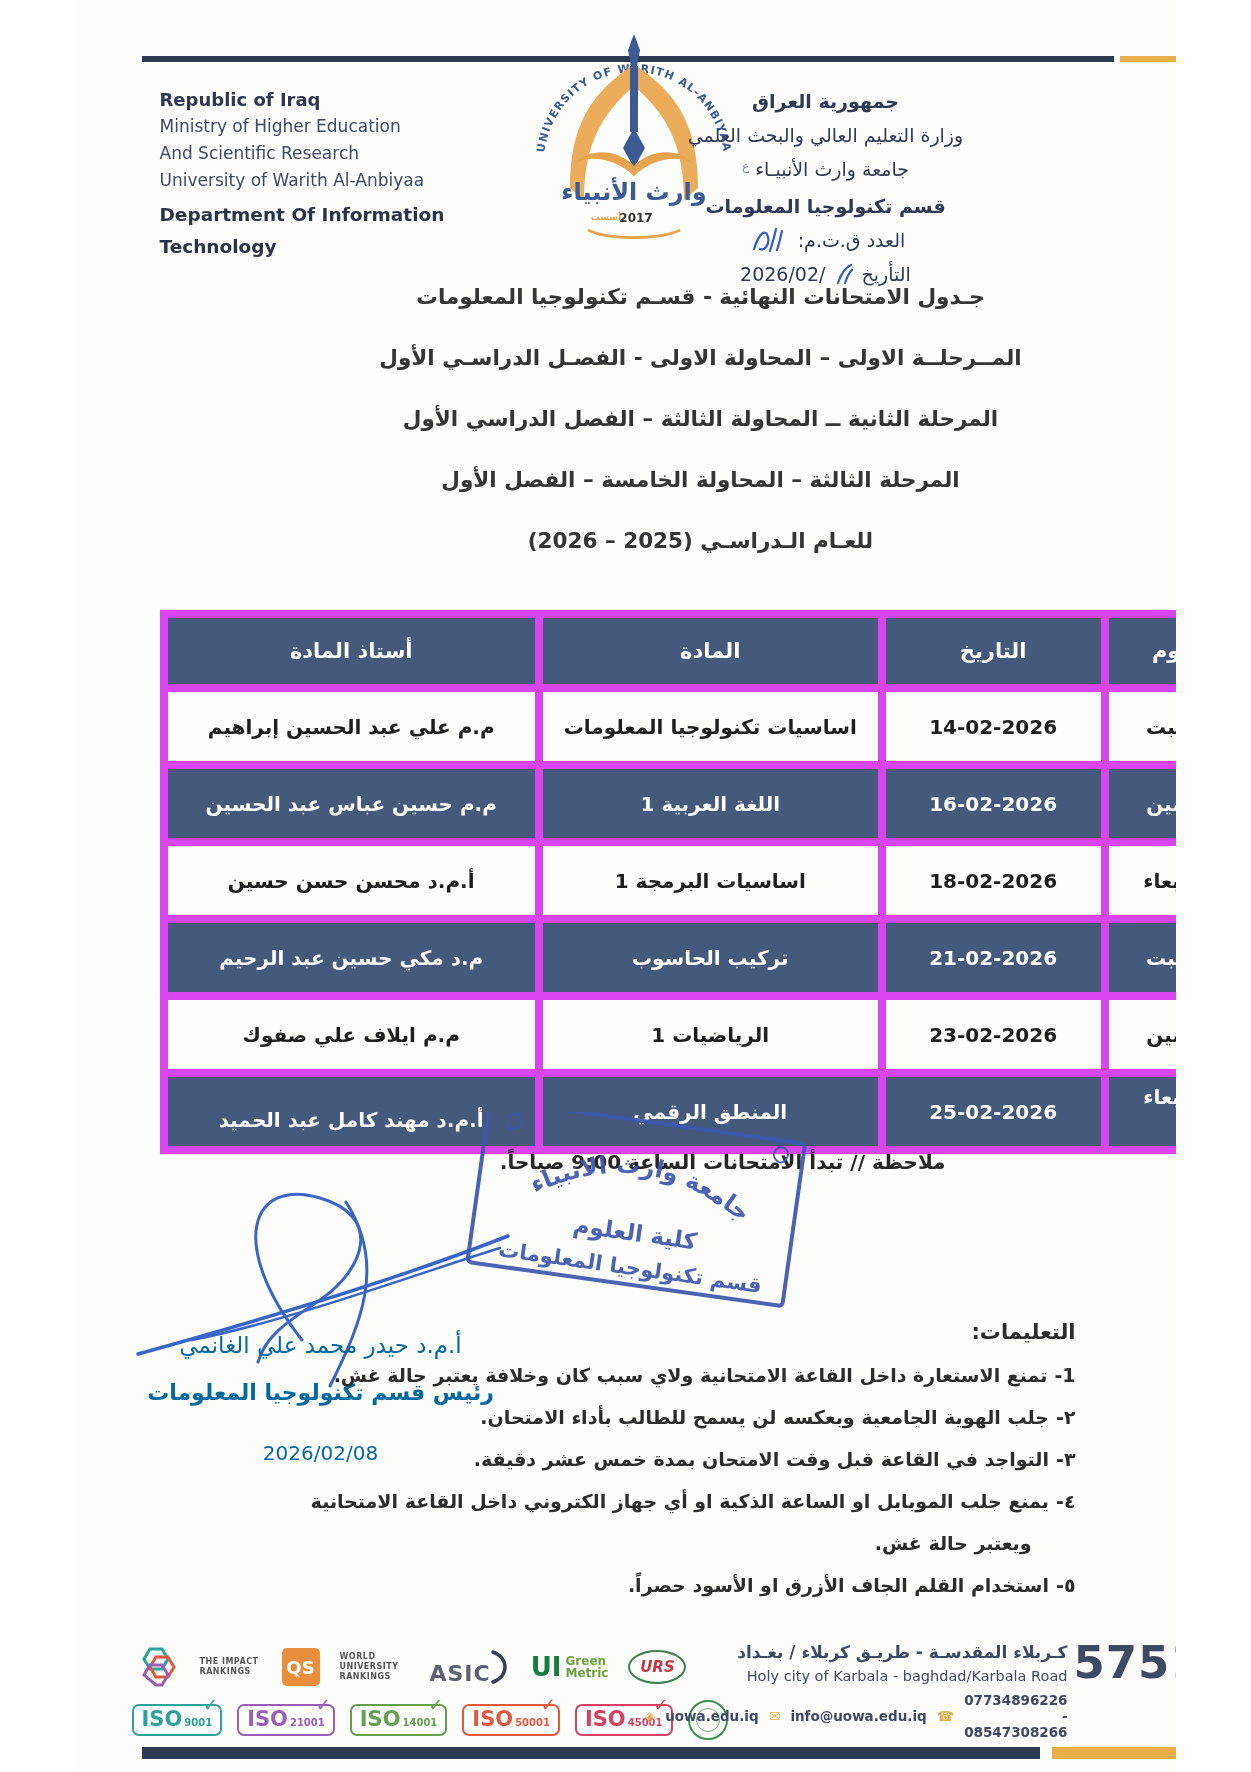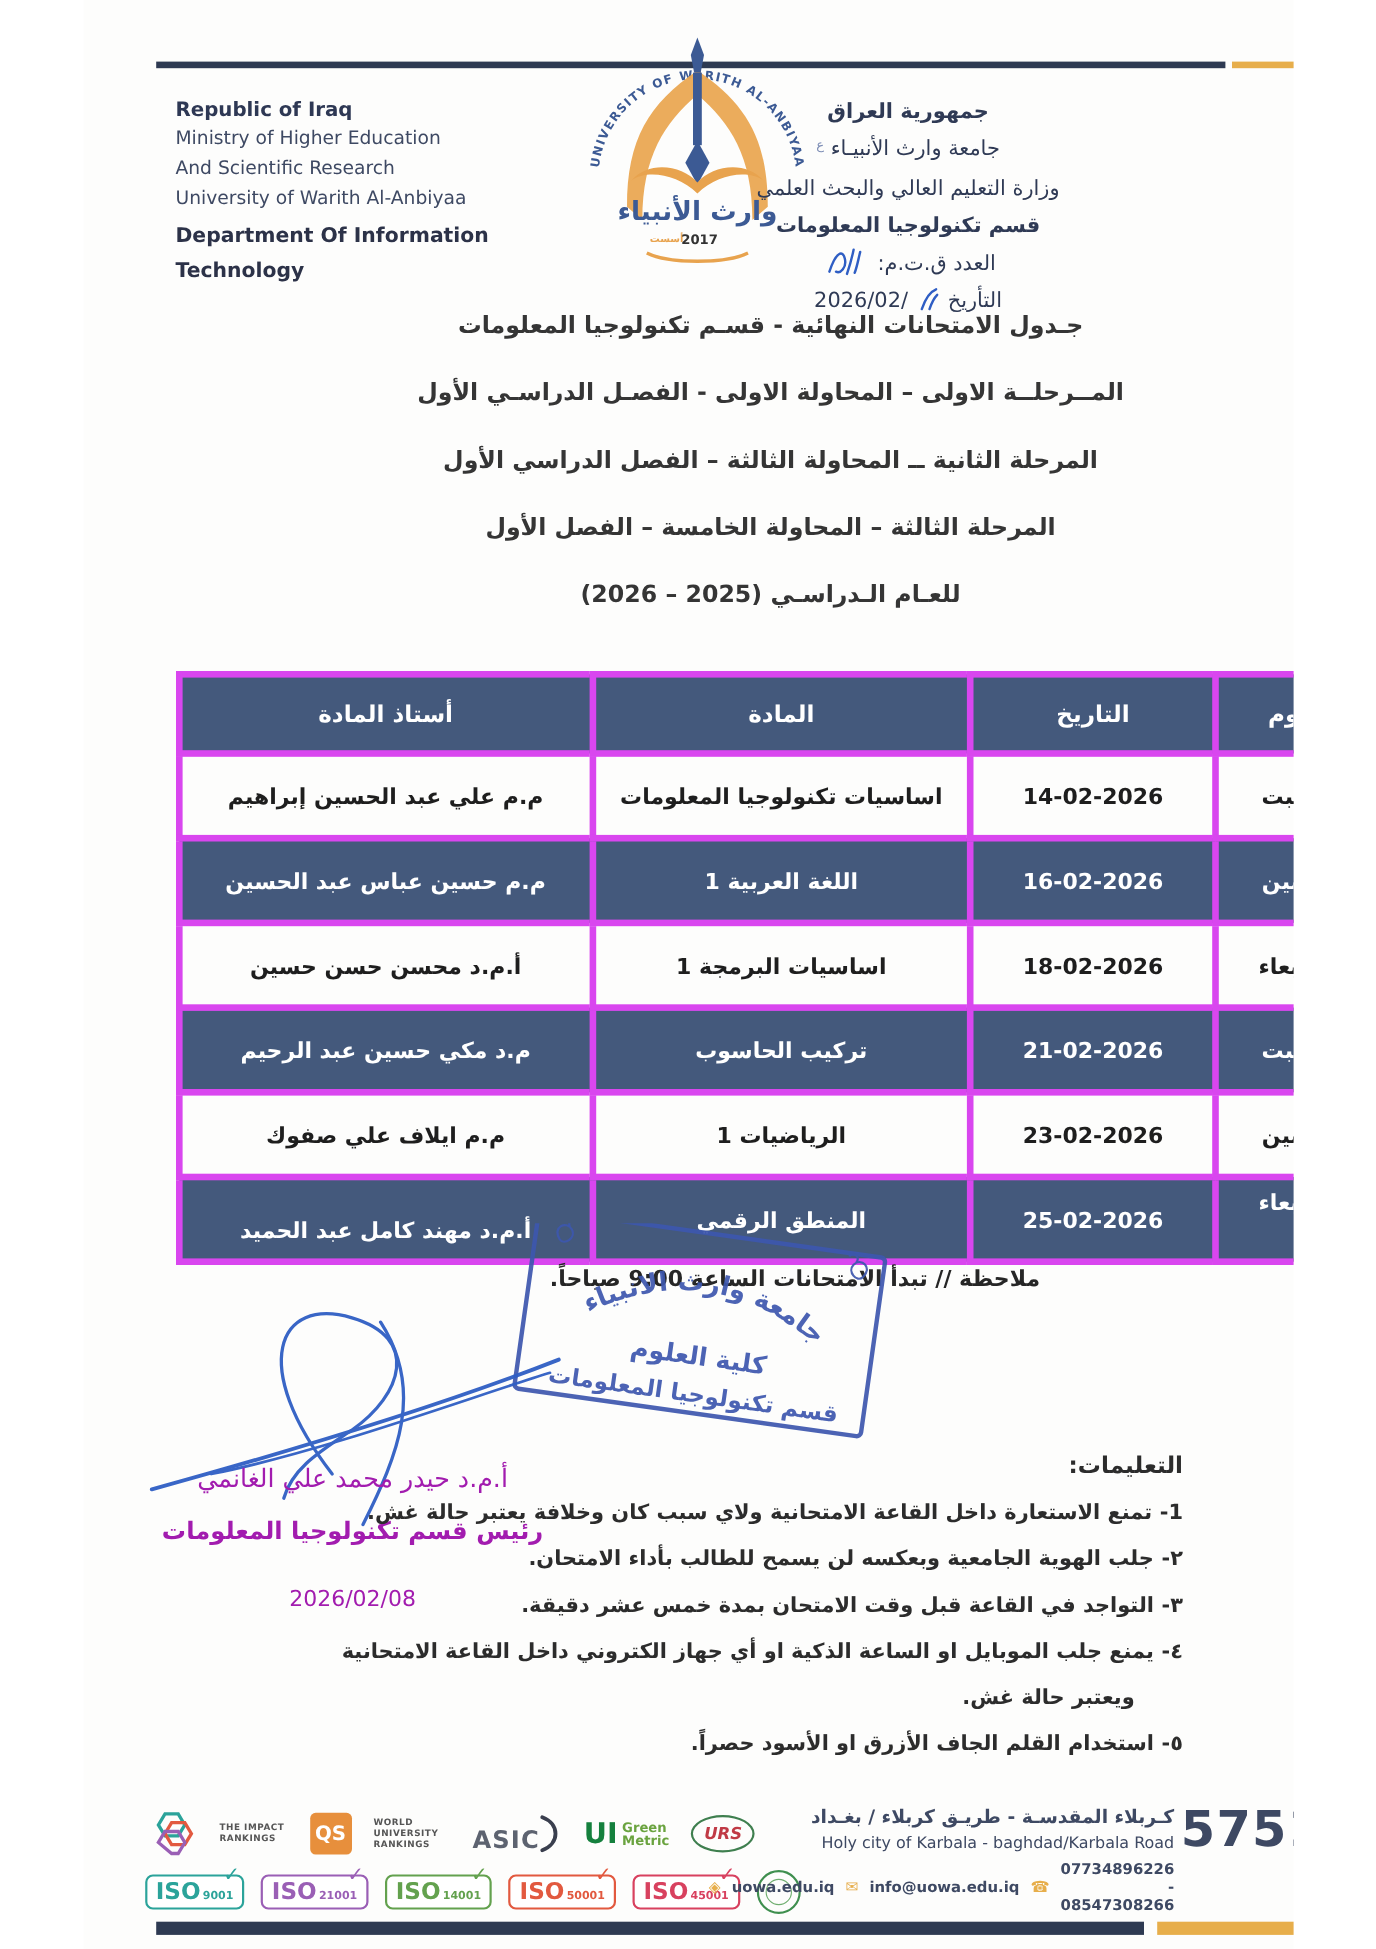--- a/index.html
+++ b/index.html
@@ -27,40 +27,40 @@
   .pbuh { display:inline-block; font-size:12px; color:#7d8db5; transform:translateY(-6px); }
   .num-ltr { direction:ltr; unicode-bidi:isolate; }
 
   
   .titles { left:90px; top:284px; width:1070px; text-align:center; color:#353535; }
   .titles div { font-size:21.5px; font-weight:bold; margin-bottom:36px; letter-spacing:0; }
 
   
   .sched { left:84px; top:610px; width:1096px; }
   table { width:100%; border-collapse:collapse; table-layout:fixed; direction:rtl; }
-  th, td { border:6px solid #d946ef; text-align:center; vertical-align:middle;
+  th, td { border:8px solid #d946ef; text-align:center; vertical-align:middle;
            font-weight:bold; padding:21px 8px; }
   th { background:var(--navy); color:#ffffff; font-size:21px; height:72px; }
   td { font-size:20px; height:77px; color:#1e1e1e; }
   tr.blue td { background:var(--navy); color:#ffffff; }
   col.c-day  { width:13.5%; }
   col.c-date { width:20.5%; }
   col.c-subj { width:31.5%; }
   col.c-prof { width:34.5%; }
   td .date { direction:ltr; unicode-bidi:isolate; }
   tr.r6 td.d-day { vertical-align:top; padding-top:8px; }
   tr.r6 td.d-prof { vertical-align:bottom; padding-bottom:14px; }
 
   
   .note { right:230px; top:1150px; font-size:20px; font-weight:bold; color:#262626; }
 
   
   .stamp-svg { left:378px; top:1112px; pointer-events:none; }
   .sig-svg { left:58px; top:1172px; pointer-events:none; }
-  .sig-block { left:70px; top:1332px; width:350px; text-align:center; color:#a21caf; }
+  .sig-block { left:70px; top:1332px; width:350px; text-align:center; color:#0369a1; }
   .sig-name { font-size:23px; margin-bottom:22px; }
   .sig-title { font-size:22px; font-weight:bold; margin-bottom:36px; }
   .sig-date { font-size:20px; font-weight:500; direction:ltr; }
 
   
   .instr { right:100px; top:1320px; width:840px; text-align:right; color:#2c2c2c; }
   .instr-head { font-size:21px; font-weight:bold; margin-bottom:18px; }
   .instr .item { display:flex; gap:7px; font-size:19px; font-weight:600;
                  margin-bottom:15px; line-height:27px; }
   .instr .item.cont { padding-right:44px; }
@@ -133,25 +133,25 @@
 
     <path d="M106 152 C88 134 60 130 46 140 C62 122 92 126 106 142 C120 126 150 122 166 140 C152 130 124 134 106 152 Z" fill="#e8a34e"></path>
     <text x="106" y="176" text-anchor="middle" font-size="24" font-weight="bold" fill="#3c5a94">وارث الأنبياء</text>
     <text x="78" y="196" text-anchor="middle" font-size="9" fill="#e8a34e" font-weight="bold">أسست</text>
     <text x="108" y="198" text-anchor="middle" font-size="12" font-weight="bold" fill="#333">2017</text>
     <path d="M60 206 C80 216 132 216 152 206" stroke="#e8a34e" stroke-width="3" fill="none"></path>
   </svg>
 
   <div class="abs hdr-right">
     <div class="bold">جمهورية العراق</div>
+    <div>وزارة التعليم العالي والبحث العلمي</div>
     <div>
       <span>جامعة وارث الأنبيـاء</span>
       <span class="pbuh">ع</span>
     </div>
-    <div>وزارة التعليم العالي والبحث العلمي</div>
     <div class="bold">قسم تكنولوجيا المعلومات</div>
     <div>
       <span>العدد ق.ت.م:</span>
       <svg width="46" height="30" viewBox="0 0 46 30" style="vertical-align:-8px;">
         <path d="M8 24 C14 6 20 4 22 12 C24 20 18 26 14 24 M30 4 C28 14 26 20 24 26 M36 6 C34 14 33 20 31 25" stroke="#2f5ec4" stroke-width="2.2" fill="none" stroke-linecap="round"></path>
       </svg>
     </div>
     <div>
       <span>التأريخ</span>
       <svg width="24" height="26" viewBox="0 0 24 26" style="vertical-align:-6px;">

